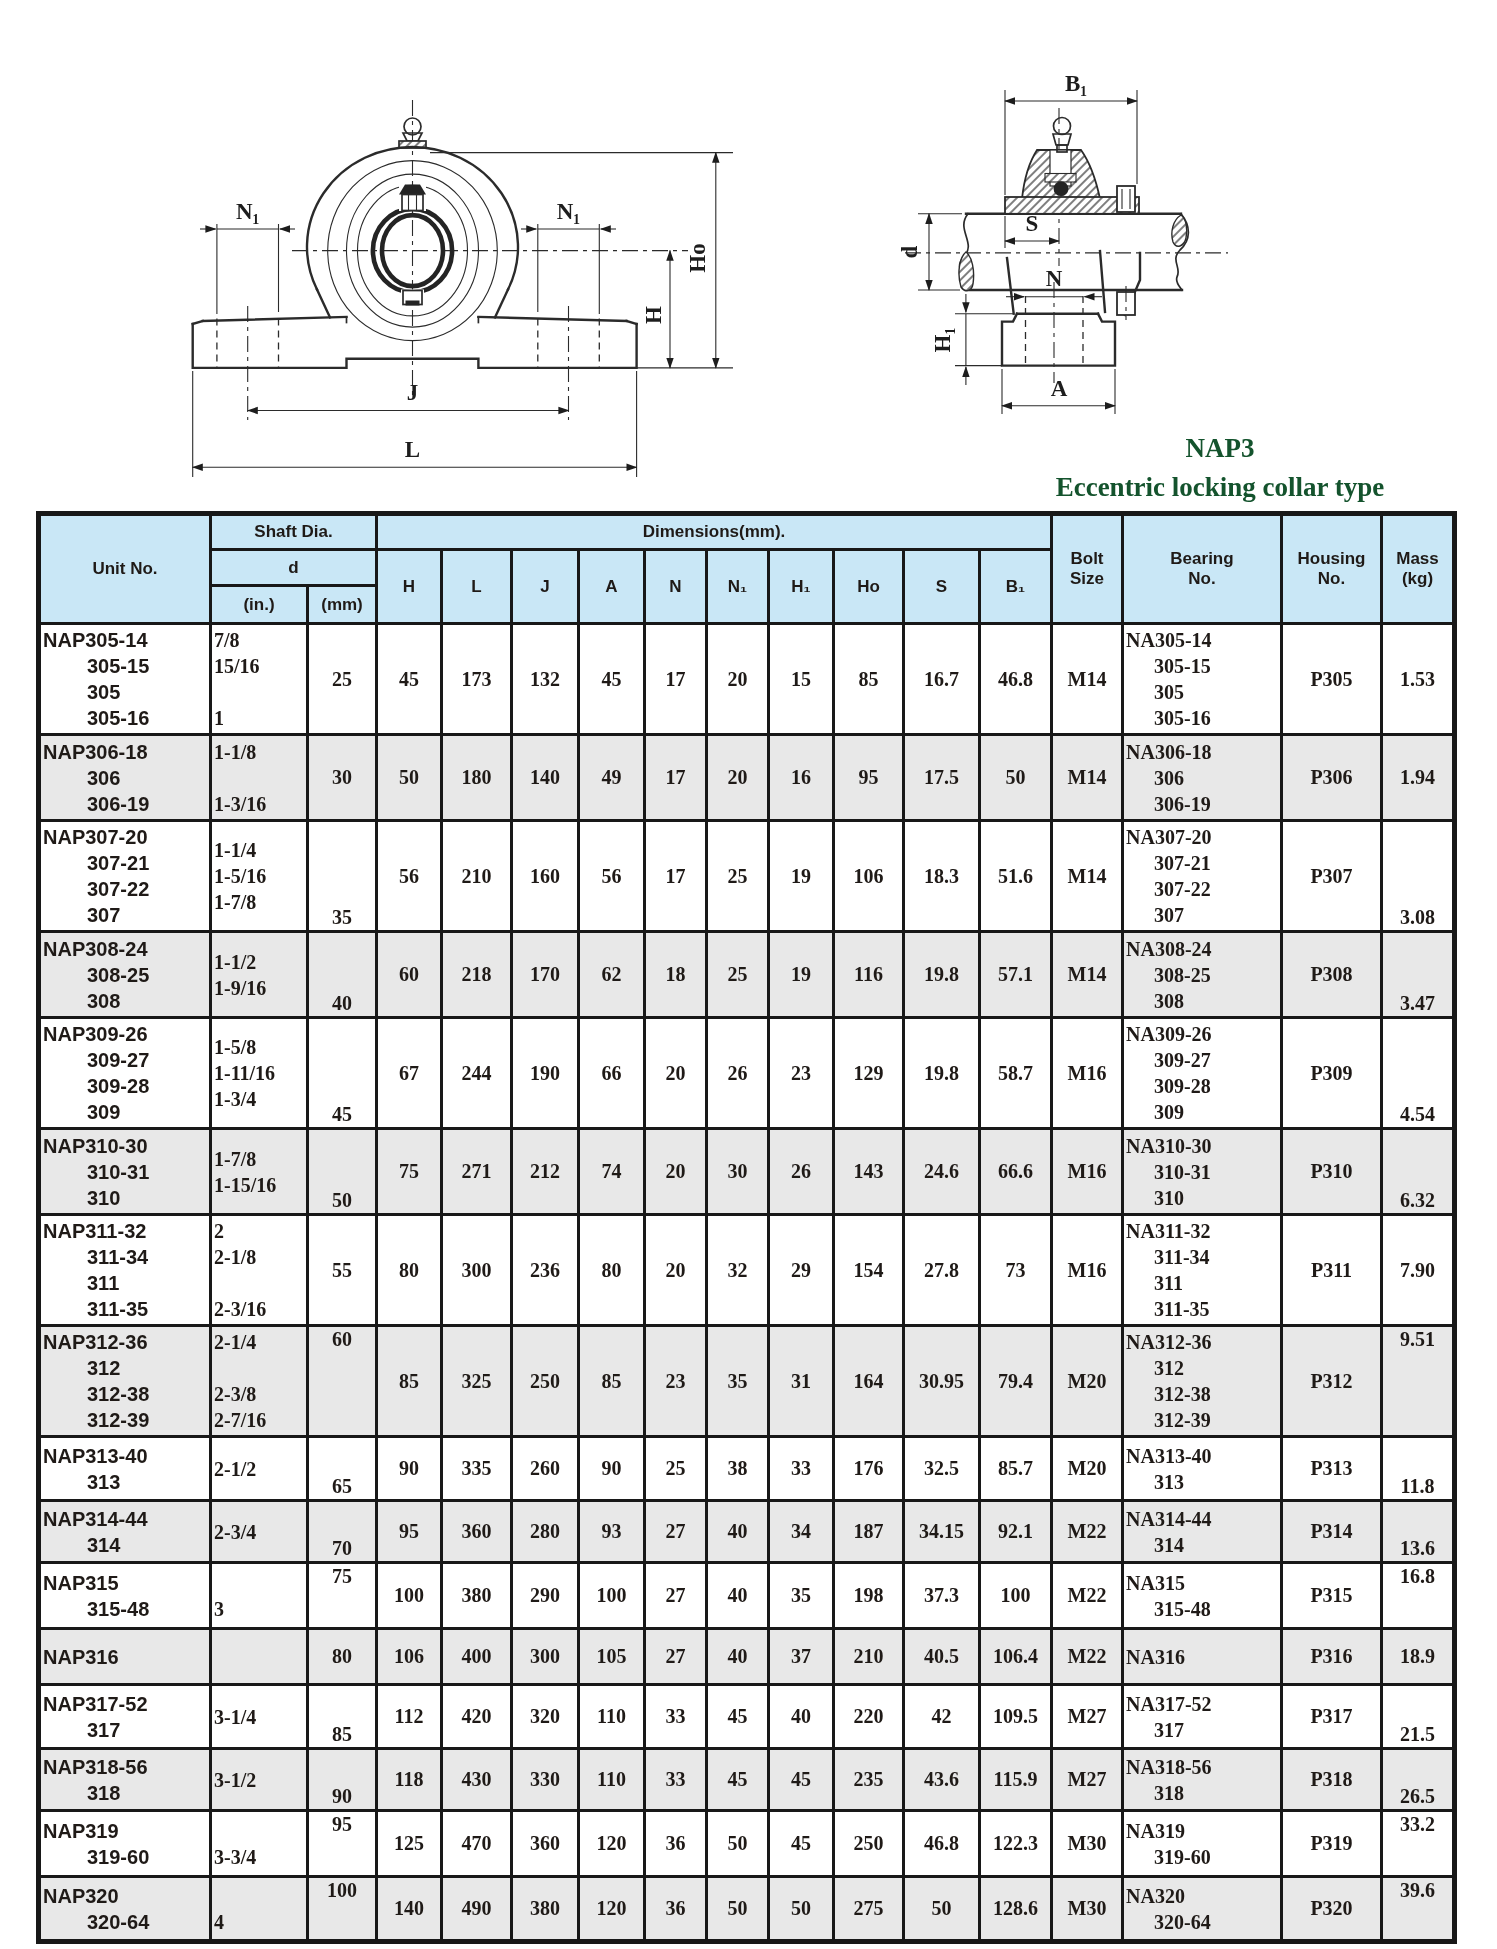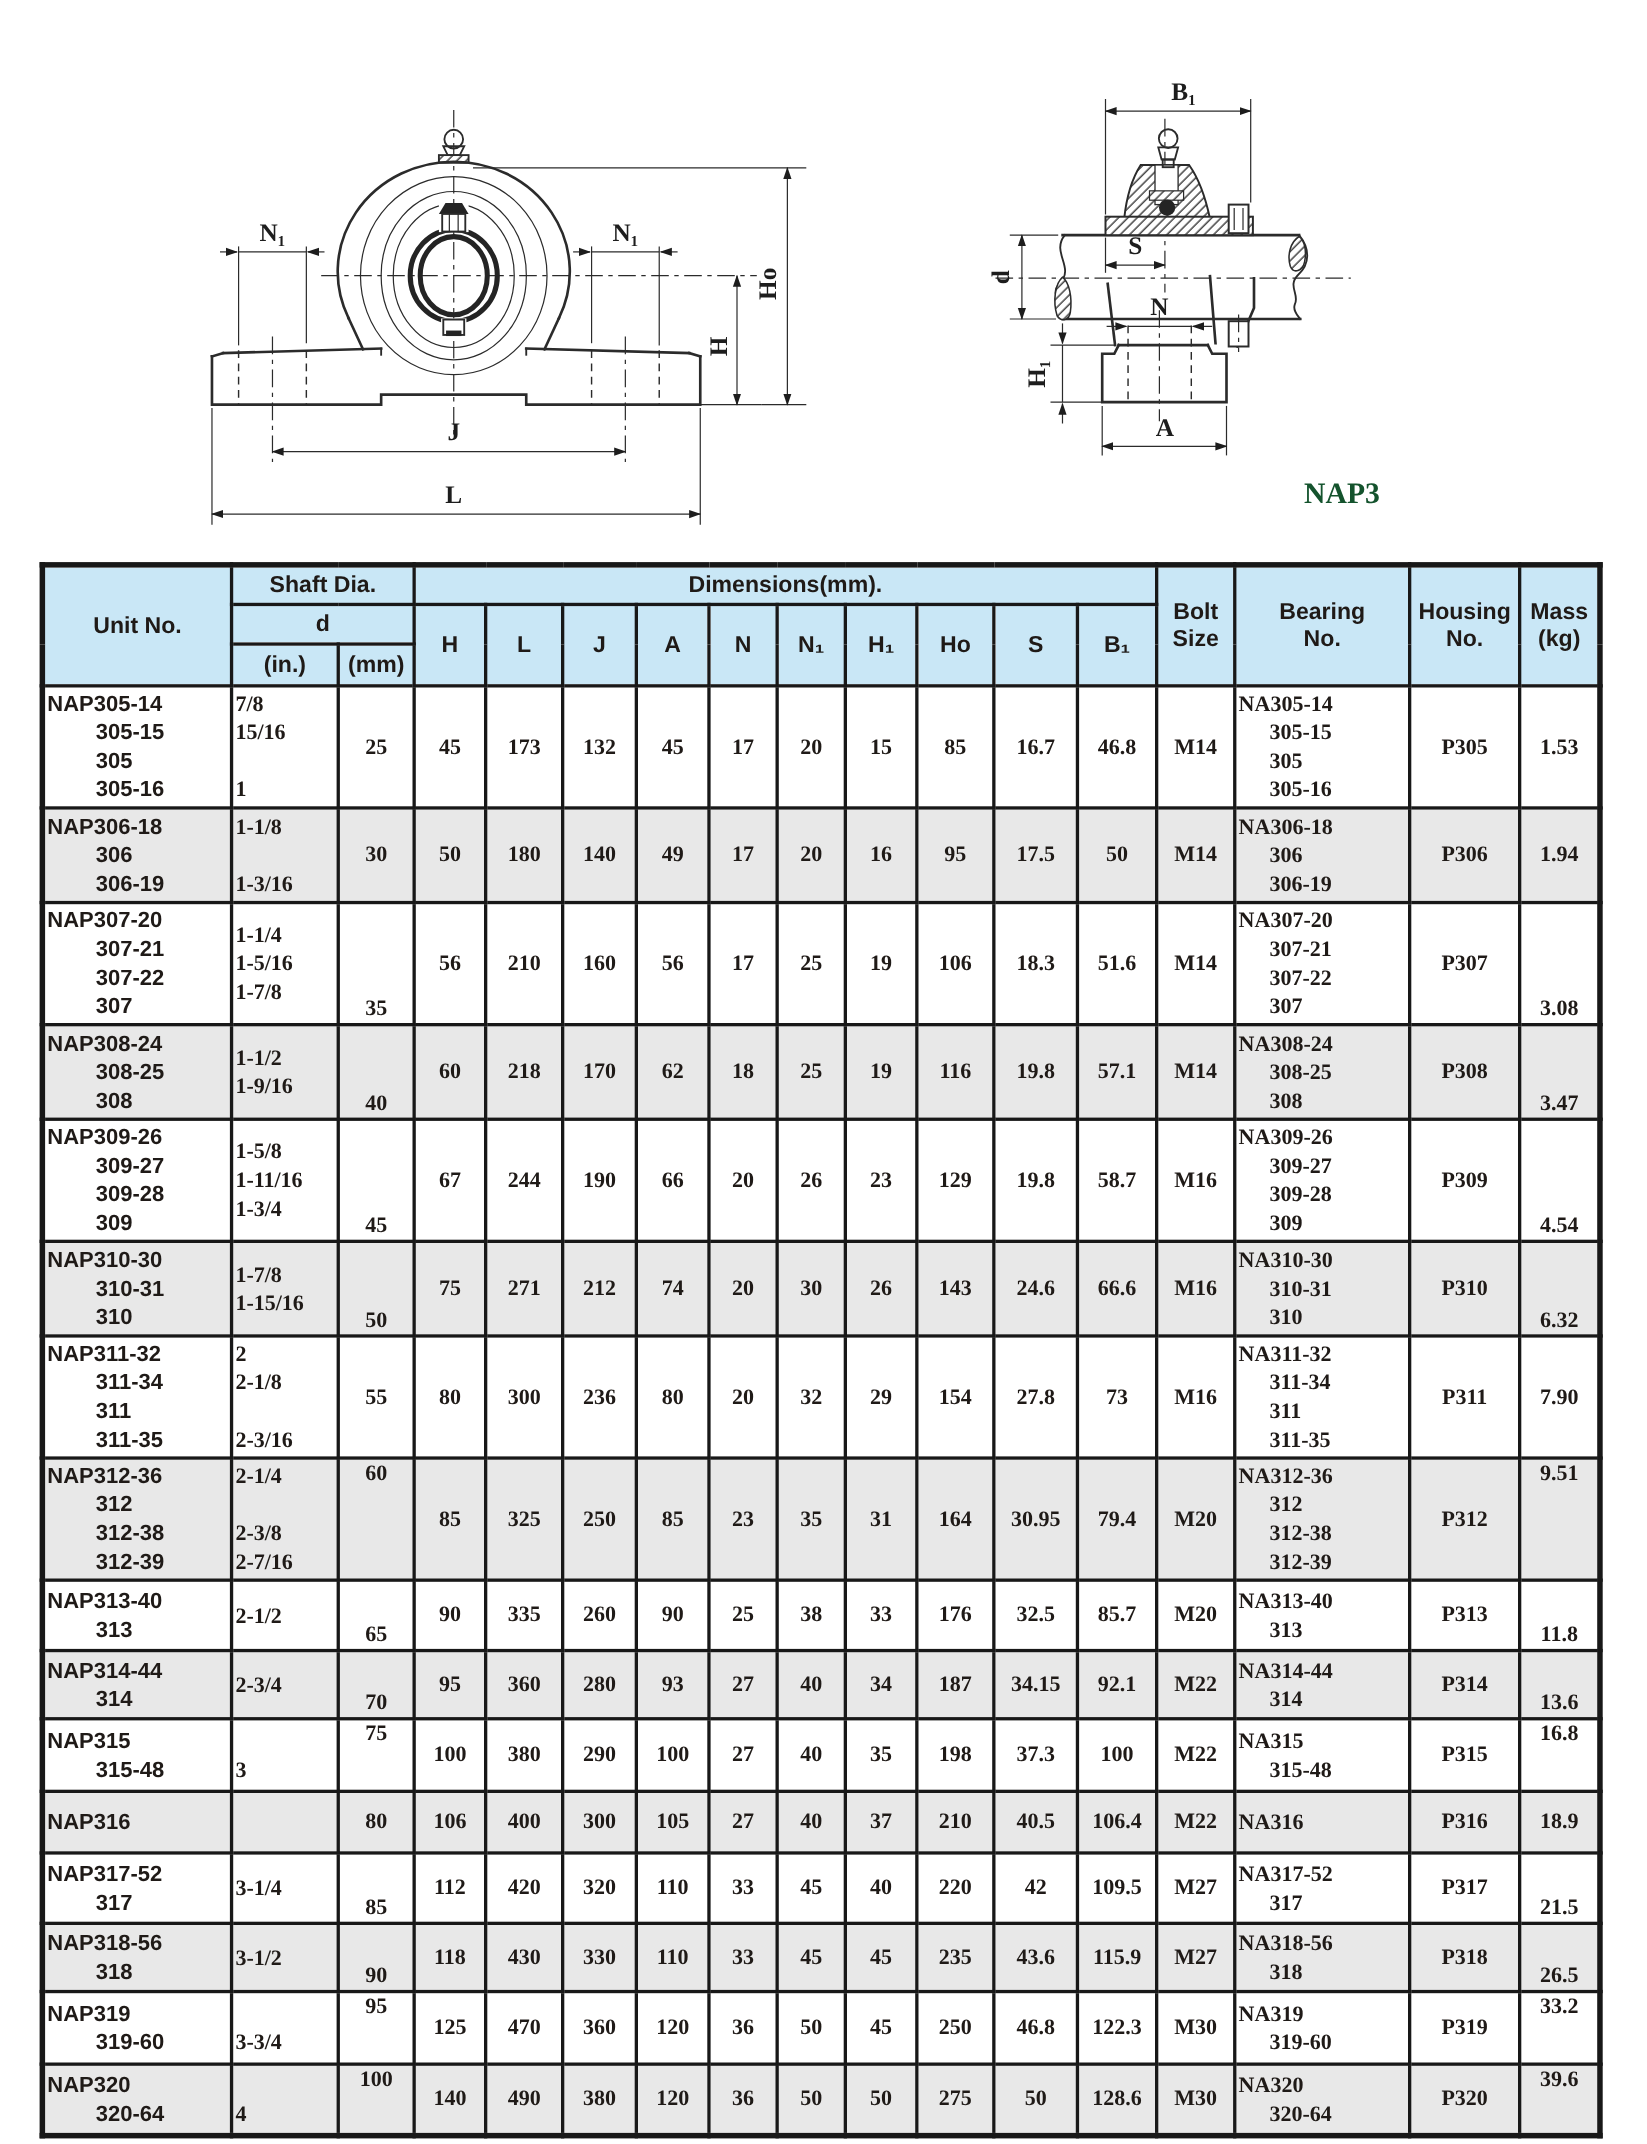--- a/index.html
+++ b/index.html
@@ -17,21 +17,21 @@
 
   
   .nap-title{position:absolute;left:1030px;top:429px;width:380px;text-align:center;
              color:#14532d;font-family:"Liberation Serif","DejaVu Serif",serif;
              font-weight:bold;font-size:27px;line-height:39px;}
 
   
   .dim-table{position:absolute;left:36px;top:511px;border-collapse:collapse;table-layout:fixed;
              border:5px solid #181818;background:#fff;}
   .dim-table th,.dim-table td{border:3px solid #181818;overflow:hidden;}
-  .dim-table thead th{background:#c9e7f6;font-size:21px;font-weight:bold;padding:0 1px;text-align:center;}
+  .dim-table thead th{background:#c9e7f6;font-size:17px;font-weight:bold;padding:0 1px;text-align:center;}
   .dim-table td{font-size:20px;padding:1px 2px;}
   tr.shade td{background:#e8e8e8;}
   .serifF{font-family:"Liberation Serif","DejaVu Serif",serif;font-weight:bold;}
   .valc{font-family:"Liberation Serif","DejaVu Serif",serif;font-weight:bold;text-align:center;vertical-align:middle;}
   .pos-top{vertical-align:top;padding-top:2px;}
   .pos-mid{vertical-align:middle;}
   .pos-bot{vertical-align:bottom;padding-bottom:2px;}
   .lines{vertical-align:middle;}
   .ln{min-height:26px;line-height:26px;white-space:nowrap;}
   .unit-cell{font-weight:bold;padding-left:16px;}
@@ -197,20 +197,21 @@
 
     <line class="tn" x1="1002" y1="369" x2="1002" y2="414"></line>
     <line class="tn" x1="1115" y1="369" x2="1115" y2="414"></line>
     <line class="tn" x1="1002" y1="405.7" x2="1115" y2="405.7" marker-start="url(#ar)" marker-end="url(#ar)"></line>
     <text class="lbl" x="1059" y="396" text-anchor="middle">A</text>
   </g>
 </svg>
 
 <div class="nap-title">
   <div>NAP3</div>
+  <div>Eccentric locking collar type</div>
 </div>
 
 <table class="dim-table">
   <colgroup>
     <col style="width:172px">
       <col style="width:97px">
       <col style="width:69px">
     <col style="width:65px">
       <col style="width:70px">
       <col style="width:67px">

